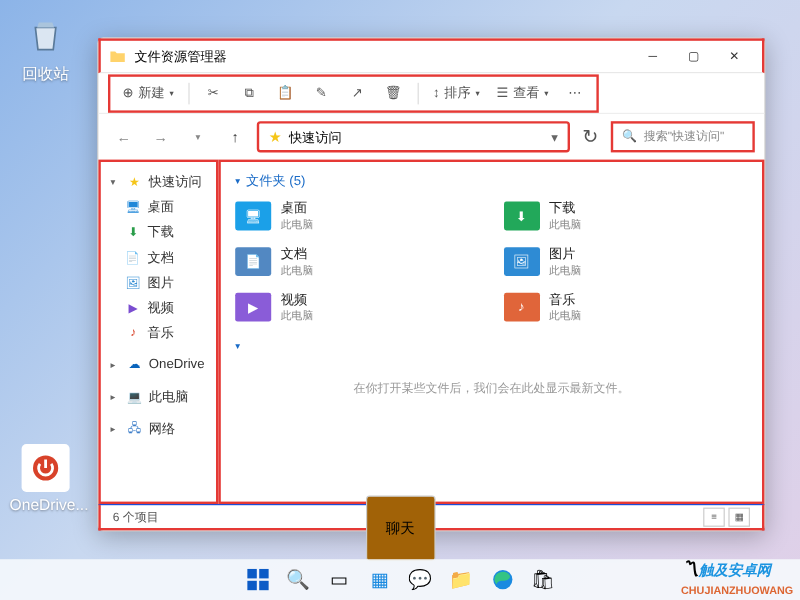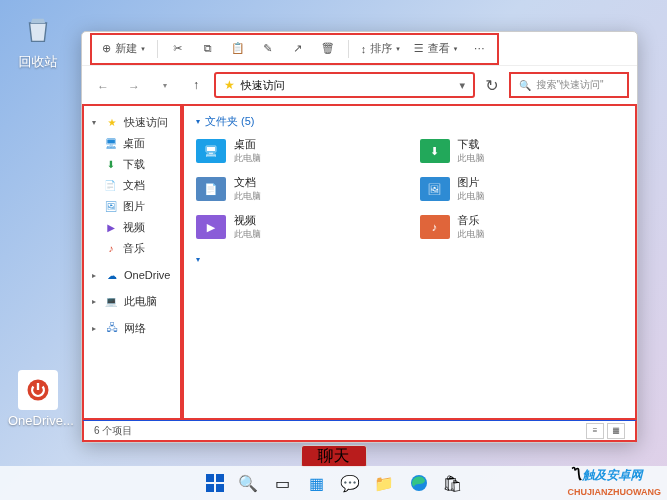--- a/index.html
+++ b/index.html
@@ -39,21 +39,21 @@
 .item { display:flex; align-items:center; gap:8px; }
 .item .fic { width:30px; height:24px; border-radius:2px; display:flex; align-items:center; justify-content:center; color:#fff; font-size:11px;}
 .item .txt .nm { font-size:11px; color:#222;}
 .item .txt .sub { font-size:9px; color:#888;}
 .recent-msg { text-align:center; color:#999; font-size:10px; padding:16px 0;}
 .status { height:22px; border-top:1px solid #1d4ed8; display:flex; align-items:center; padding:0 10px; font-size:10px; color:#555;}
 .status .spacer{flex:1;}
 .status .vb { width:18px;height:16px;border:1px solid #ccc;margin-left:3px;display:flex;align-items:center;justify-content:center;font-size:8px;}
 .taskbar { position:absolute; left:0; bottom:0; width:100%; height:34px; background:rgba(245,248,252,.9); display:flex; align-items:center; justify-content:center; gap:4px;}
 .tbi { width:30px;height:30px;display:flex;align-items:center;justify-content:center;border-radius:3px;}
-.chat-pill { position:absolute; bottom:32px; left:50%; transform:translateX(-50%); background:#b91c1c; border:1px solid #ccc; border-radius:3px; padding:0 16px; font-size:16px;}
+.chat-pill { position:absolute; bottom:32px; left:50%; transform:translateX(-50%); background:#a16207; border:1px solid #ccc; border-radius:3px; padding:18px 16px; font-size:12px;}
 .watermark { position:absolute; right:6px; bottom:2px; font-size:12px; font-weight:600; font-style:italic;}
 .watermark .b{color:#1c94e0;} .watermark .r{color:#d63; font-size:9px; font-style:normal;}
 svg { display:block; }
 </style>
 </head>
 <body>
 
 <div class="desktop-icon" style="left:8px;top:10px">
   <div class="icn">
       <svg width="34" height="34" viewBox="0 0 24 24">
@@ -67,20 +67,31 @@
   <div class="icn" style="background:#fff">
       <svg width="28" height="28" viewBox="0 0 24 24">
         <circle cx="12" cy="12" r="9" fill="#d8422a"></circle>
         <path stroke="#fff" stroke-width="2" fill="none" d="M12 6v6M8 9a5 5 0 108 0"></path>
       </svg>
     </div>
   <div>OneDrive...</div>
 </div>
 
 <div class="fe-window">
+  <div class="titlebar red-box">
+    <span class="ic">
+        <svg width="16" height="16" viewBox="0 0 24 24">
+          <path fill="#ffd36b" d="M3 6h6l2 2h10v11H3z"></path>
+        </svg>
+      </span>
+    <span class="title">文件资源管理器</span>
+    <div class="win-btn">─</div>
+    <div class="win-btn">▢</div>
+    <div class="win-btn">✕</div>
+  </div>
 
   <div class="toolbar">
     <div class="tb-seg red-box" style="padding:2px 4px">
       <div class="tb-btn">
           <span>⊕</span>
           <span>新建</span>
           <span style="font-size:7px">▾</span>
         </div>
       <span class="tb-sep"></span>
       <div class="tb-btn icon-only">
@@ -228,20 +239,21 @@
             <div class="fic" style="background:#e0653a">♪</div>
             <div class="txt">
               <div class="nm">音乐</div>
               <div class="sub">此电脑</div>
             </div>
           </div>
       </div>
       <div class="sect-h">
           <span class="car">▾</span>
         </div>
+      <div class="recent-msg">在你打开某些文件后，我们会在此处显示最新文件。</div>
     </div>
   </div>
 
   <div class="status red-box">
     <span>6 个项目</span>
     <span class="spacer"></span>
     <div class="vb">≡</div>
     <div class="vb">▦</div>
   </div>
 </div>

